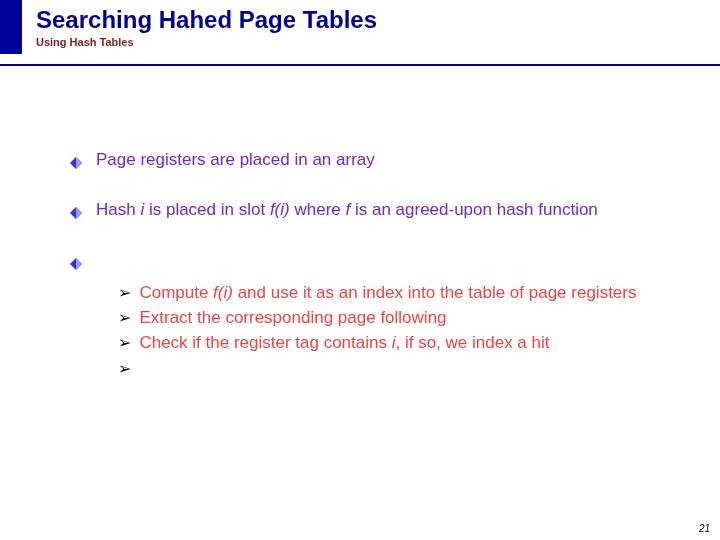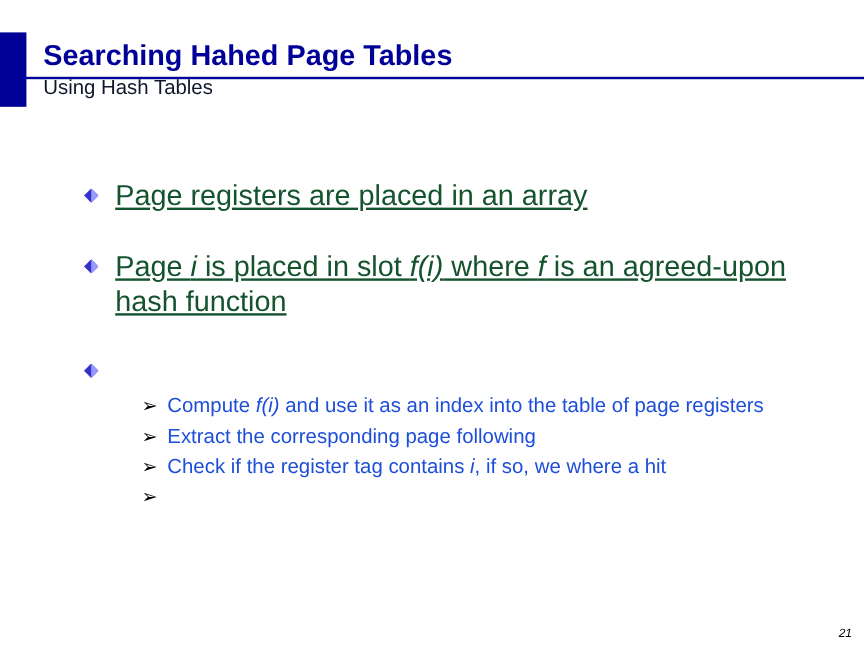--- a/index.html
+++ b/index.html
@@ -10,36 +10,35 @@
     background: #fff;
     font-family: Arial, Helvetica, sans-serif;
     position: relative;
     overflow: hidden;
   }
   .header-block {
     position: absolute;
     left: 0;
     top: 0;
     width: 720px;
-    margin-top: 27px;
   }
   .title-box {
     border-left: 22px solid #000099;
     padding: 6px 0 2px 14px;
   }
   .title {
     font-size: 24px;
     font-weight: bold;
     color: #000099;
     margin: 0;
   }
   .subtitle {
-    font-size: 17px;
-    font-weight: normal;
-    color: #0f172a;
+    font-size: 11px;
+    font-weight: bold;
+    color: #7f1d1d;
     margin: 2px 0 4px 0;
   }
   .hr-line {
     position: absolute;
     left: 0;
     top: 64px;
     width: 720px;
     height: 2px;
     background: #000099;
   }
@@ -55,45 +54,44 @@
     margin-bottom: 30px;
   }
   .bullet-glyph {
     flex: 0 0 auto;
     width: 12px;
     height: 12px;
     margin-top: 7px;
     margin-right: 14px;
   }
   .bullet-text {
-    font-size: 24px;
-    color: #14532d;
+    font-size: 17px;
+    color: #6d28d9;
     line-height: 1.2;
-    text-decoration: underline;
   }
   .bullet-text i { font-style: italic; }
   .sub-list {
     margin-left: 48px;
     margin-top: -18px;
   }
   .sub-row {
     display: flex;
     align-items: flex-start;
     margin-bottom: 4px;
   }
   .sub-glyph {
     flex: 0 0 auto;
     font-size: 16px;
     color: #000;
     margin-right: 8px;
     margin-top: 1px;
   }
   .sub-text {
     font-size: 17px;
-    color: #1d4ed8;
+    color: #ef4444;
     line-height: 1.25;
   }
   .page-num {
     position: absolute;
     right: 10px;
     bottom: 6px;
     font-size: 10px;
     color: #000;
     font-style: italic;
   }
@@ -123,21 +121,21 @@
   </div>
 
   <div class="bullet-row">
     <span class="bullet-glyph">
       <svg class="diamond" width="12" height="12" viewBox="0 0 12 12">
         <polygon points="6,0 12,6 6,12 0,6" fill="#3333cc"></polygon>
         <polygon points="6,0 12,6 6,12" fill="#9999ff"></polygon>
       </svg>
     </span>
     <span class="bullet-text">
-      <span>Page </span><i>i</i><span> is placed in slot </span><i>f(i)</i><span> where </span><i>f</i><span> is an agreed-upon hash function</span>
+      <span>Hash </span><i>i</i><span> is placed in slot </span><i>f(i)</i><span> where </span><i>f</i><span> is an agreed-upon hash function</span>
     </span>
   </div>
 
   <div class="bullet-row">
     <span class="bullet-glyph">
       <svg class="diamond" width="12" height="12" viewBox="0 0 12 12">
         <polygon points="6,0 12,6 6,12 0,6" fill="#3333cc"></polygon>
         <polygon points="6,0 12,6 6,12" fill="#9999ff"></polygon>
       </svg>
     </span>
@@ -150,21 +148,21 @@
         <span>Compute </span><i>f(i)</i><span> and use it as an index into the table of page registers</span>
       </span>
     </div>
     <div class="sub-row">
       <span class="sub-glyph">➢</span>
       <span class="sub-text">Extract the corresponding page following</span>
     </div>
     <div class="sub-row">
       <span class="sub-glyph">➢</span>
       <span class="sub-text">
-        <span>Check if the register tag contains </span><i>i</i><span>, if so, we where a hit</span>
+        <span>Check if the register tag contains </span><i>i</i><span>, if so, we index a hit</span>
       </span>
     </div>
     <div class="sub-row">
       <span class="sub-glyph">➢</span>
     </div>
   </div>
 
 </div>
 
 <div class="page-num">21</div>

